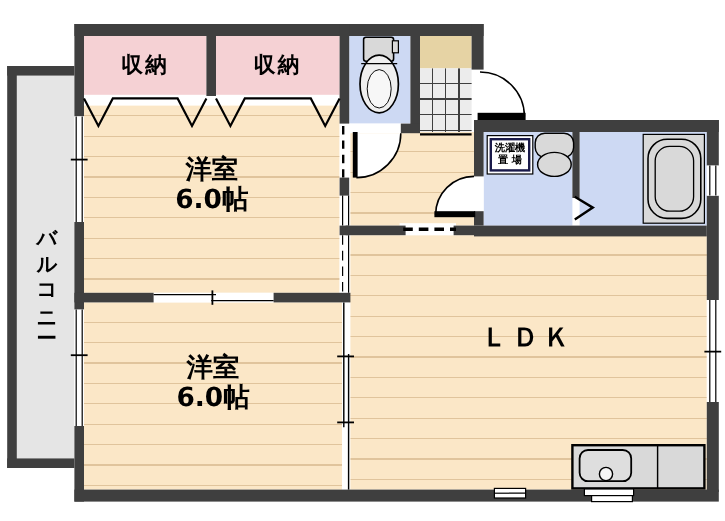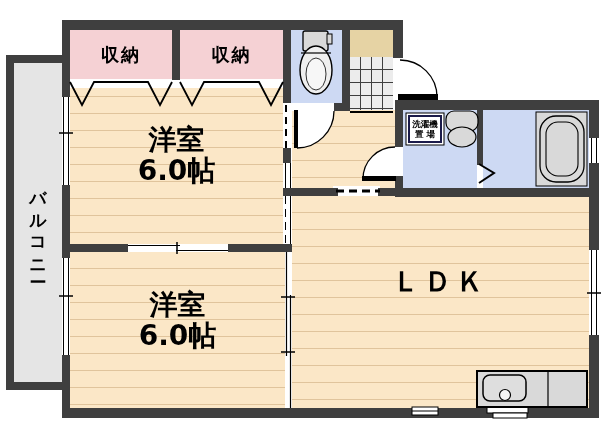--- a/index.html
+++ b/index.html
@@ -11,21 +11,21 @@
   .pink{background-color:#f5d1d4;}
   .blue{background-color:#cdd9f3;}
   .bal {background-color:#e5e5e5;}
   .step{background-color:#e6d3a4;}
   .tile{background-color:#ececec;
         background-image:repeating-linear-gradient(to right,transparent 0,transparent 10px,#3f3f3f 10px,#3f3f3f 11px),
                          repeating-linear-gradient(to bottom,transparent 0,transparent 12px,#3f3f3f 12px,#3f3f3f 13px);}
   svg{position:absolute;top:0;left:0;}
   .lbl{position:absolute;display:flex;align-items:center;justify-content:center;
        text-align:center;line-height:1.12;z-index:5;}
-  .room-lbl{font-size:28px;}
+  .room-lbl{font-size:22px;}
   .closet-lbl{font-size:18px;letter-spacing:2px;}
   .bal-lbl{writing-mode:vertical-rl;text-orientation:upright;font-size:17px;letter-spacing:4px;}
   .laundry-lbl{font-size:8.5px;line-height:1.2;letter-spacing:0;align-items:center;}
   .ldk-name{letter-spacing:4px;}
 </style>
 </head>
 <body>
 
 <div id="plan">
 

